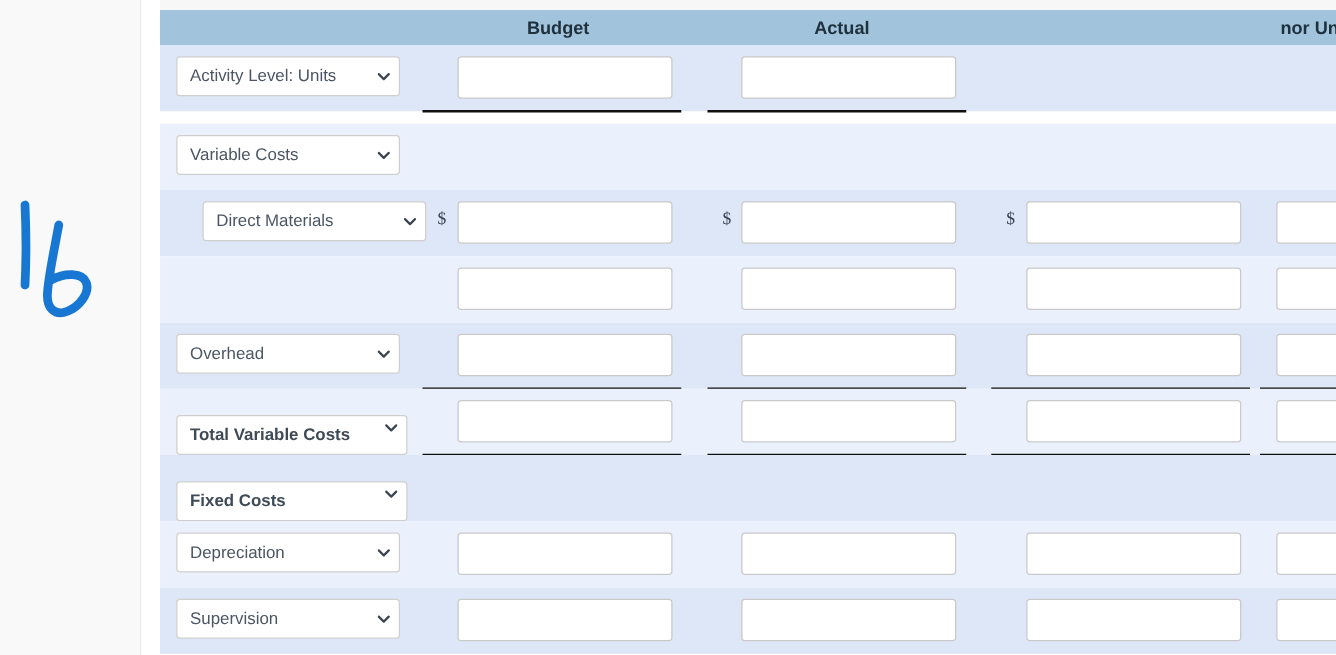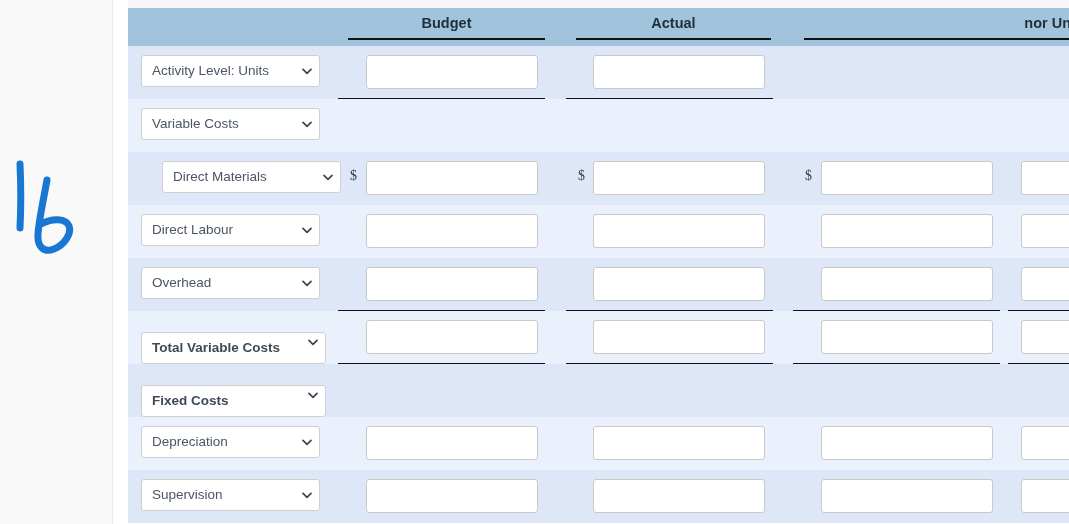--- a/index.html
+++ b/index.html
@@ -219,40 +219,36 @@
         <span>Budget</span>
         <span class="hdr-underline"></span>
       </div>
       <div class="hdr-cell hdr-variance">
         <span class="hdr-label">nor Unfav</span>
         <span class="hdr-underline"></span>
       </div>
     </div>
 
     <div id="rows-host">
-        <div class="row alt-a" style="top: 46px;"><span class="sel-wrap cell-label"><select class="picker"><option>Activity Level: Units</option></select><span class="chev">
+        <div class="row alt-a" style="top: 36px;"><span class="sel-wrap cell-label"><select class="picker"><option>Activity Level: Units</option></select><span class="chev">
               <svg viewBox="0 0 10 7" width="10" height="7">
                 <path d="M1 1.3 L5 5.3 L9 1.3" fill="none" stroke="#3b4450" stroke-width="1.7" stroke-linecap="round" stroke-linejoin="round"></path>
               </svg>
             </span></span><input type="text" class="amount col1" placeholder="" style=""><input type="text" class="amount col2" placeholder="" style=""><div class="rule r1" style="bottom: -1px;"></div><div class="rule r2" style="bottom: -1px;"></div></div>
         <div class="row alt-b" style="top: 99px;"><span class="sel-wrap cell-label"><select class="picker"><option>Variable Costs</option></select><span class="chev">
               <svg viewBox="0 0 10 7" width="10" height="7">
                 <path d="M1 1.3 L5 5.3 L9 1.3" fill="none" stroke="#3b4450" stroke-width="1.7" stroke-linecap="round" stroke-linejoin="round"></path>
               </svg>
             </span></span></div>
         <div class="row alt-a" style="top: 152px; padding-left: 21px;"><span class="sel-wrap cell-label"><select class="picker"><option>Direct Materials</option></select><span class="chev">
               <svg viewBox="0 0 10 7" width="10" height="7">
                 <path d="M1 1.3 L5 5.3 L9 1.3" fill="none" stroke="#3b4450" stroke-width="1.7" stroke-linecap="round" stroke-linejoin="round"></path>
               </svg>
             </span></span><span class="money col1">$</span><input type="text" class="amount col1" placeholder="" style=""><span class="money col2">$</span><input type="text" class="amount col2" placeholder="" style=""><span class="money col3">$</span><input type="text" class="amount col3" placeholder="" style=""><input type="text" class="amount col4" placeholder="" style=""></div>
-        <div class="row alt-b" style="top: 205px;"><span class="sel-wrap cell-label"><select class="picker"><option>Direct Labour</option></select><span class="chev">
-              <svg viewBox="0 0 10 7" width="10" height="7">
-                <path d="M1 1.3 L5 5.3 L9 1.3" fill="none" stroke="#3b4450" stroke-width="1.7" stroke-linecap="round" stroke-linejoin="round"></path>
-              </svg>
-            </span></span><input type="text" class="amount col1" placeholder="" style=""><input type="text" class="amount col2" placeholder="" style=""><input type="text" class="amount col3" placeholder="" style=""><input type="text" class="amount col4" placeholder="" style=""></div>
+        <div class="row alt-b" style="top: 205px;"><input type="text" class="amount col1" placeholder="" style=""><input type="text" class="amount col2" placeholder="" style=""><input type="text" class="amount col3" placeholder="" style=""><input type="text" class="amount col4" placeholder="" style=""></div>
         <div class="row alt-a" style="top: 258px;"><span class="sel-wrap cell-label"><select class="picker"><option>Overhead</option></select><span class="chev">
               <svg viewBox="0 0 10 7" width="10" height="7">
                 <path d="M1 1.3 L5 5.3 L9 1.3" fill="none" stroke="#3b4450" stroke-width="1.7" stroke-linecap="round" stroke-linejoin="round"></path>
               </svg>
             </span></span><input type="text" class="amount col1" placeholder="" style=""><input type="text" class="amount col2" placeholder="" style=""><input type="text" class="amount col3" placeholder="" style=""><input type="text" class="amount col4" placeholder="" style=""><div class="rule r1" style="bottom: -1px;"></div><div class="rule r2" style="bottom: -1px;"></div><div class="rule r3" style="bottom: -1px;"></div><div class="rule r4" style="bottom: -1px;"></div></div>
         <div class="row alt-b" style="top: 311px;"><span class="sel-wrap cell-label"><select class="picker bold wide"><option>Total Variable Costs</option></select><span class="chev">
               <svg viewBox="0 0 10 7" width="10" height="7">
                 <path d="M1 1.3 L5 5.3 L9 1.3" fill="none" stroke="#3b4450" stroke-width="1.7" stroke-linecap="round" stroke-linejoin="round"></path>
               </svg>
             </span></span><input type="text" class="amount col1" placeholder="" style=""><input type="text" class="amount col2" placeholder="" style=""><input type="text" class="amount col3" placeholder="" style=""><input type="text" class="amount col4" placeholder="" style=""><div class="rule r1" style="bottom: -1px;"></div><div class="rule r2" style="bottom: -1px;"></div><div class="rule r3" style="bottom: -1px;"></div><div class="rule r4" style="bottom: -1px;"></div></div>

